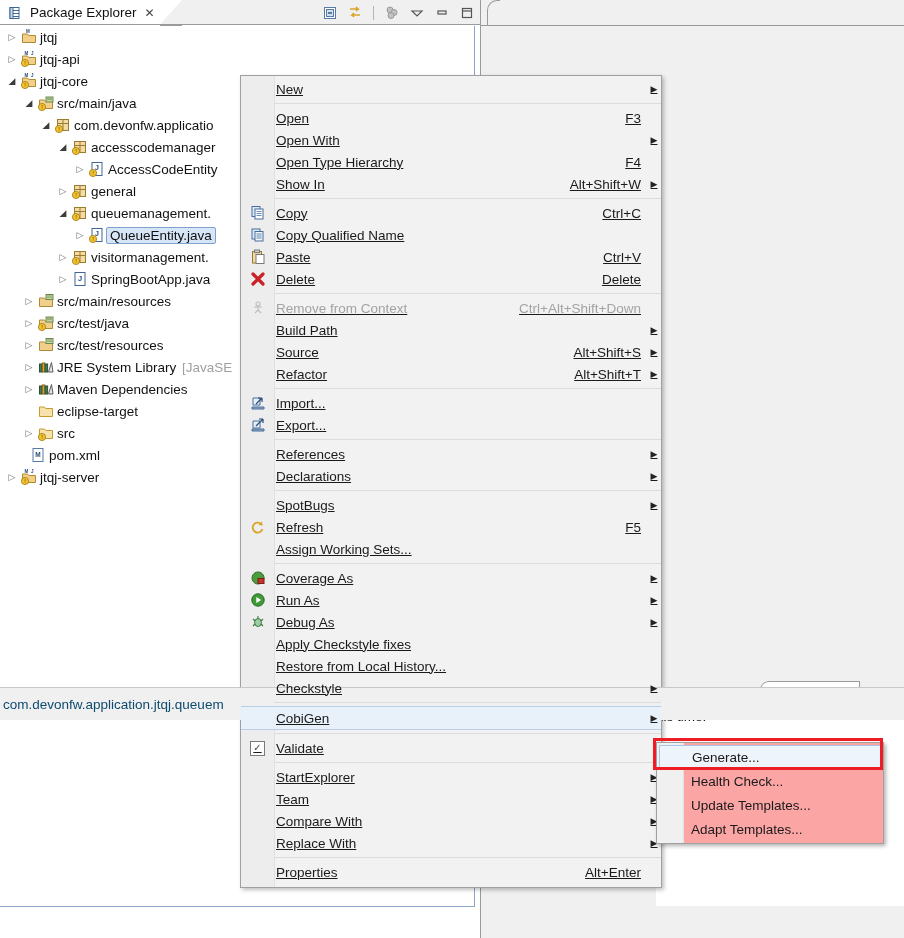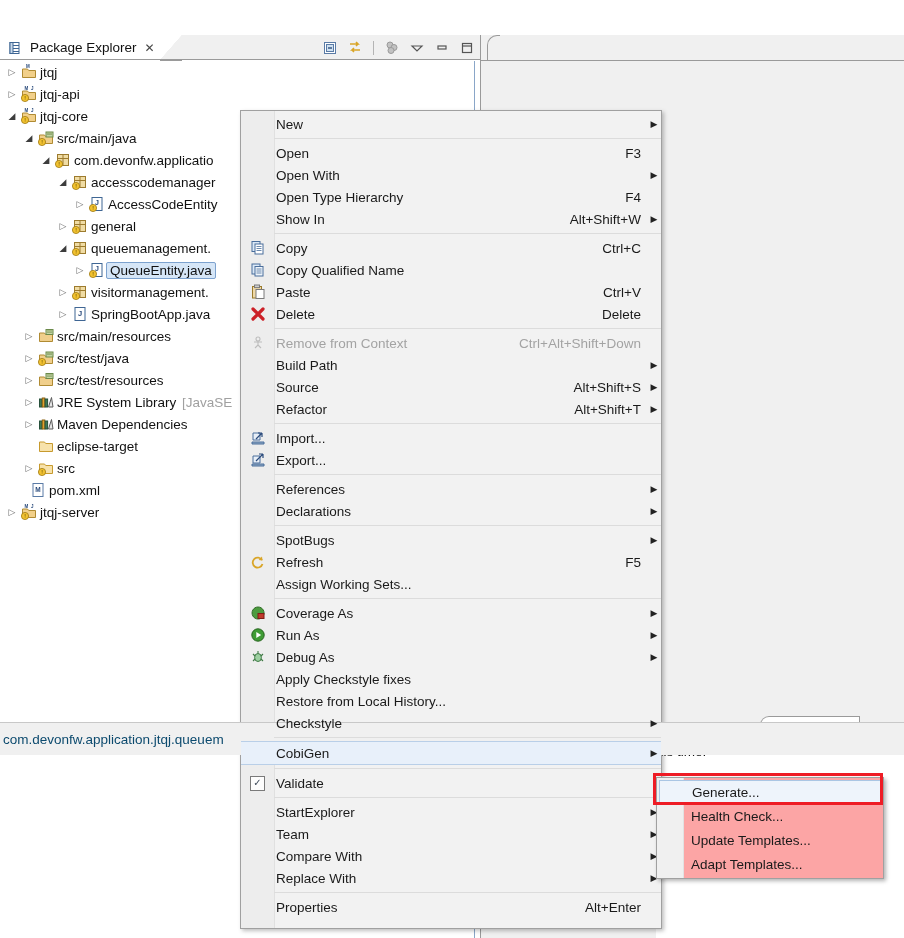--- a/index.html
+++ b/index.html
@@ -4,21 +4,21 @@
 <style>
   html, body {
     margin: 0; padding: 0;
     width: 904px; height: 938px;
     overflow: hidden;
     background: #ffffff;
     font-family: "Liberation Sans", sans-serif;
     font-size: 13px;
     color: #1a1a1a;
   }
-  #root { position: relative; width: 904px; height: 720px; margin-top: 35px; }
+  #root { position: relative; width: 904px; height: 720px; }
 
   
   .editor-area {
     position: absolute; left: 480px; top: 0; width: 424px; height: 938px;
     background: #f0f0f0;
     border-left: 1px solid #9a9a9a;
   }
   .editor-tabrow {
     position: absolute; left: 0; top: 0; width: 424px; height: 25px;
     background: #f0f0f0;
@@ -147,22 +147,23 @@
     font-size: 13.5px; color: #111;
   }
   .bv-body .txt { padding: 2px 0 0 0px; }
 
   
   .ctxmenu {
     position: absolute; left: 240px; top: 75px; width: 420px;
     background: #f2f2f2;
     border: 1px solid #a0a0a0;
     box-shadow: 2px 2px 4px rgba(0,0,0,0.25);
-    padding: 2px 0 10px 0;
+    padding: 2px 0 4px 0;
     font-size: 13.5px;
+    text-decoration: underline;
   }
   .ctx-gutter {
     position: absolute; left: 0; top: 0; width: 33px; height: 100%;
     background: #ededed;
     border-right: 1px solid #e0e0e0;
   }
   .mi {
     position: relative;
     height: 22px;
     display: flex; align-items: center;

